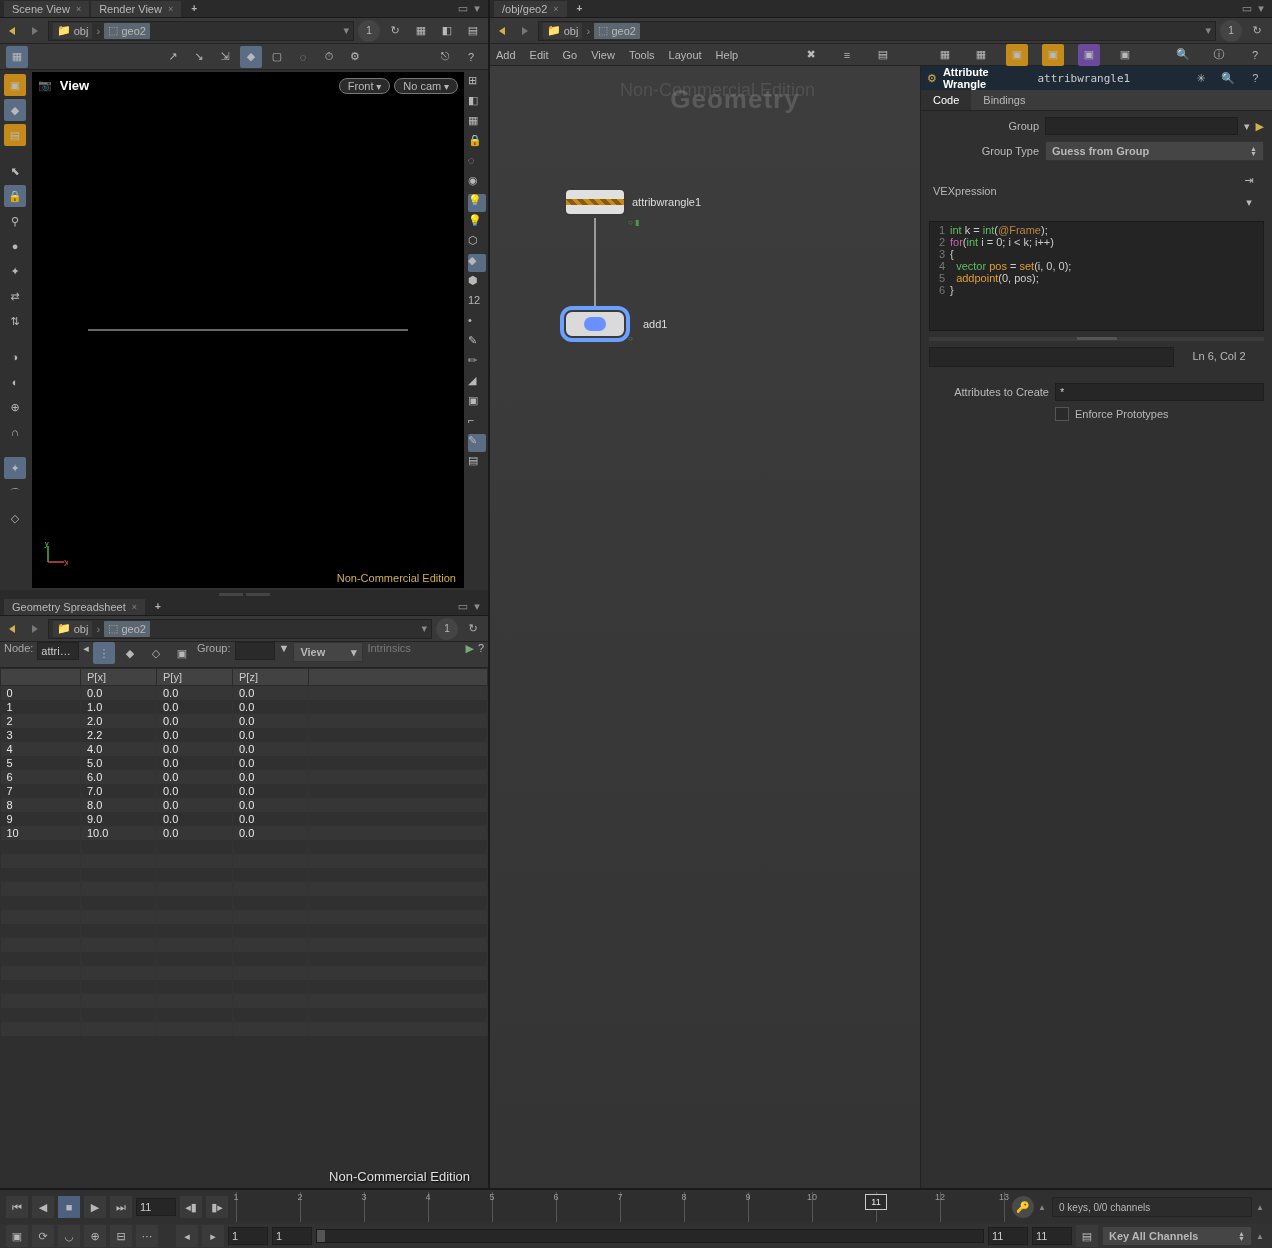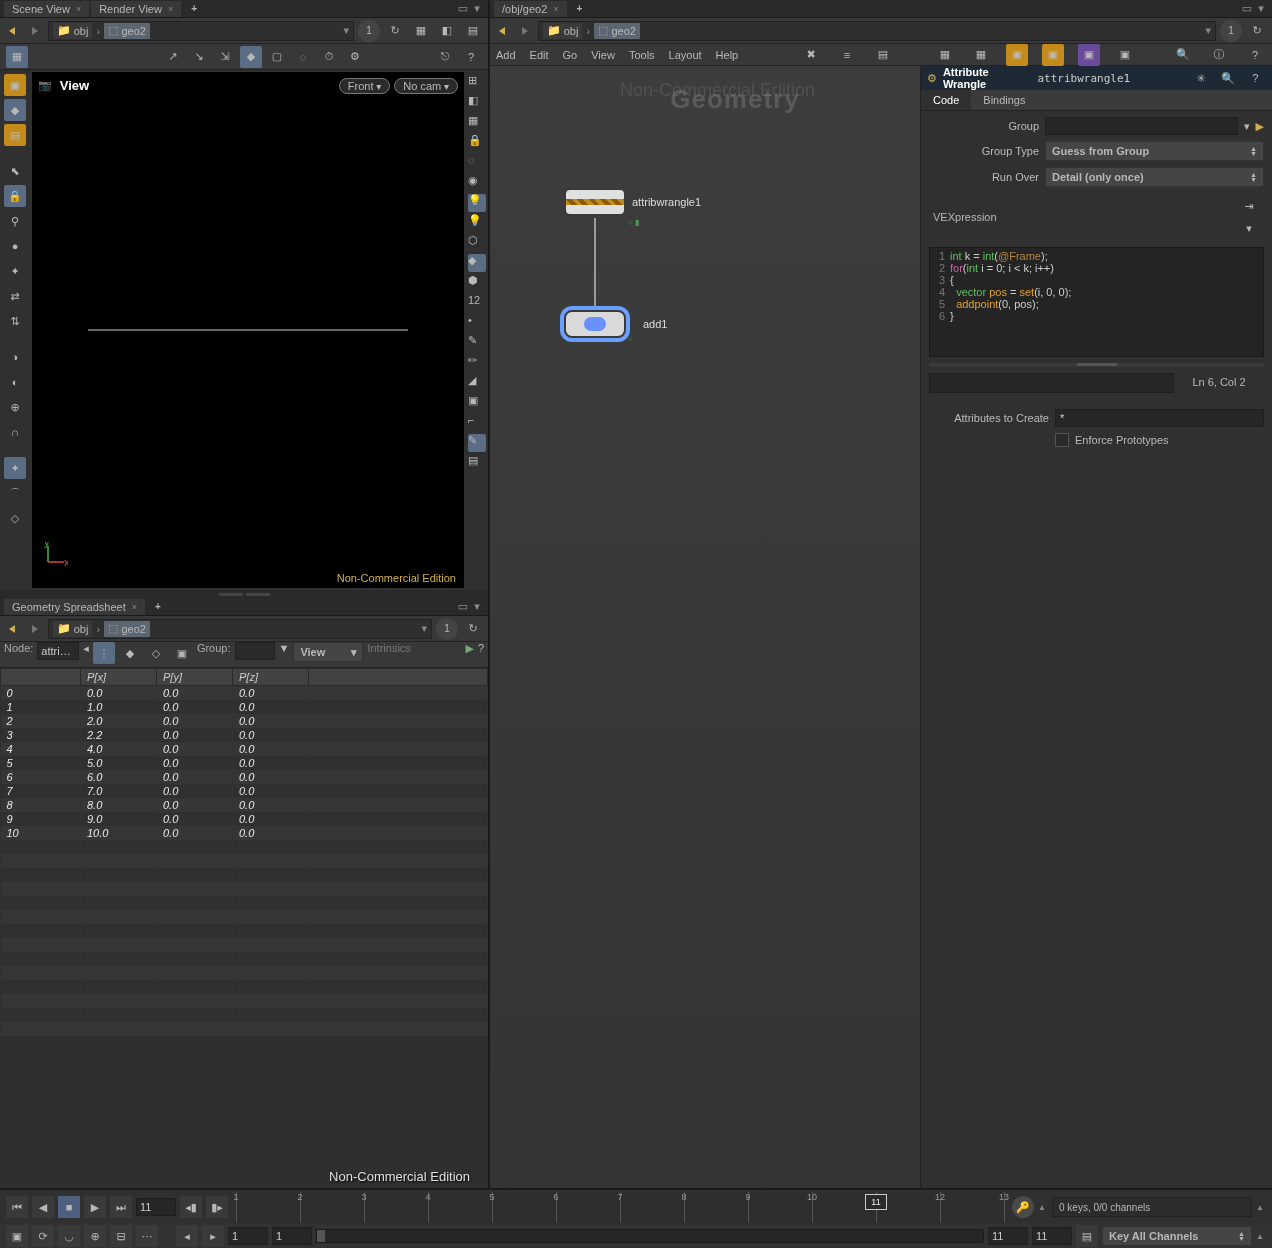--- a/index.html
+++ b/index.html
@@ -38,21 +38,21 @@
 .pill{border:1px solid #777;border-radius:10px;padding:1px 8px;font-size:10px;background:#2a2a2a;cursor:pointer;}
 .axis{position:absolute;bottom:22px;left:12px;}
 .nc{position:absolute;bottom:4px;right:8px;color:#d2b04a;font-size:11px;}
 .splitter{height:8px;background:#2a2a2a;display:flex;align-items:center;justify-content:center;gap:3px;}
 .splitter span{width:24px;height:3px;background:#444;}
 .spread{flex:1;display:flex;flex-direction:column;background:#303030;}
 .sfilter{height:26px;background:#383838;display:flex;align-items:flex-start;gap:4px;padding:0 4px;border-bottom:1px solid #222;}
 .sfilter label{color:#aaa;}
 .sfilter input{background:#2a2a2a;border:1px solid #222;color:#ccc;height:18px;padding:0 3px;}
 .table-wrap{flex:1;position:relative;background:#2f2f2f;overflow:hidden;}
-table{border-collapse:collapse;width:100%;font-family:"Courier New",monospace;font-size:11px;font-style:italic;}
+table{border-collapse:collapse;width:100%;font-family:"Courier New",monospace;font-size:11px;}
 th{background:#424242;text-align:left;padding:2px 6px;border:1px solid #2a2a2a;color:#ccc;font-weight:normal;}
 td{padding:1px 6px;border-right:1px solid #333;color:#e8e8e8;}
 tr.row:nth-child(odd){background:#363636;}
 tr.row:nth-child(even){background:#303030;}
 .nc2{position:absolute;bottom:4px;right:18px;color:#e0e0e0;font-size:13px;text-shadow:1px 1px 2px #000;}
 .menubar{height:22px;background:#383838;display:flex;align-items:center;padding:0 6px;gap:14px;border-bottom:1px solid #222;}
 .menubar .spacer{flex:1;}
 .net-body{flex:1;display:flex;}
 .net-canvas{flex:1;background:linear-gradient(180deg,#3d3d3d 0%,#343434 100%);position:relative;}
 .watermark{position:absolute;top:18px;left:50%;transform:translateX(-50%);font-size:26px;font-weight:bold;color:rgba(180,180,180,.25);letter-spacing:1px;margin-left:30px;}
@@ -602,27 +602,20 @@
             <span>▾</span>
             <span style="color:#d2b04a;">▶</span>
           </div>
           <div class="prow">
             <div class="plab">Group Type</div>
             <div class="psel">
                 <span>Guess from Group</span>
                 <span class="arr">▲<br>▼</span>
               </div>
           </div>
-          <div class="prow">
-            <div class="plab">Run Over</div>
-            <div class="psel">
-                <span>Detail (only once)</span>
-                <span class="arr">▲<br>▼</span>
-              </div>
-          </div>
           <div class="vexhead">
             <span>VEXpression</span>
             <span>
                 <span class="ibtn">⇥</span>
                 <span class="ibtn">▾</span>
               </span>
           </div>
           <div class="code" id="codebox">
               <div class="cline">
                 <div class="lnum">1</div>

